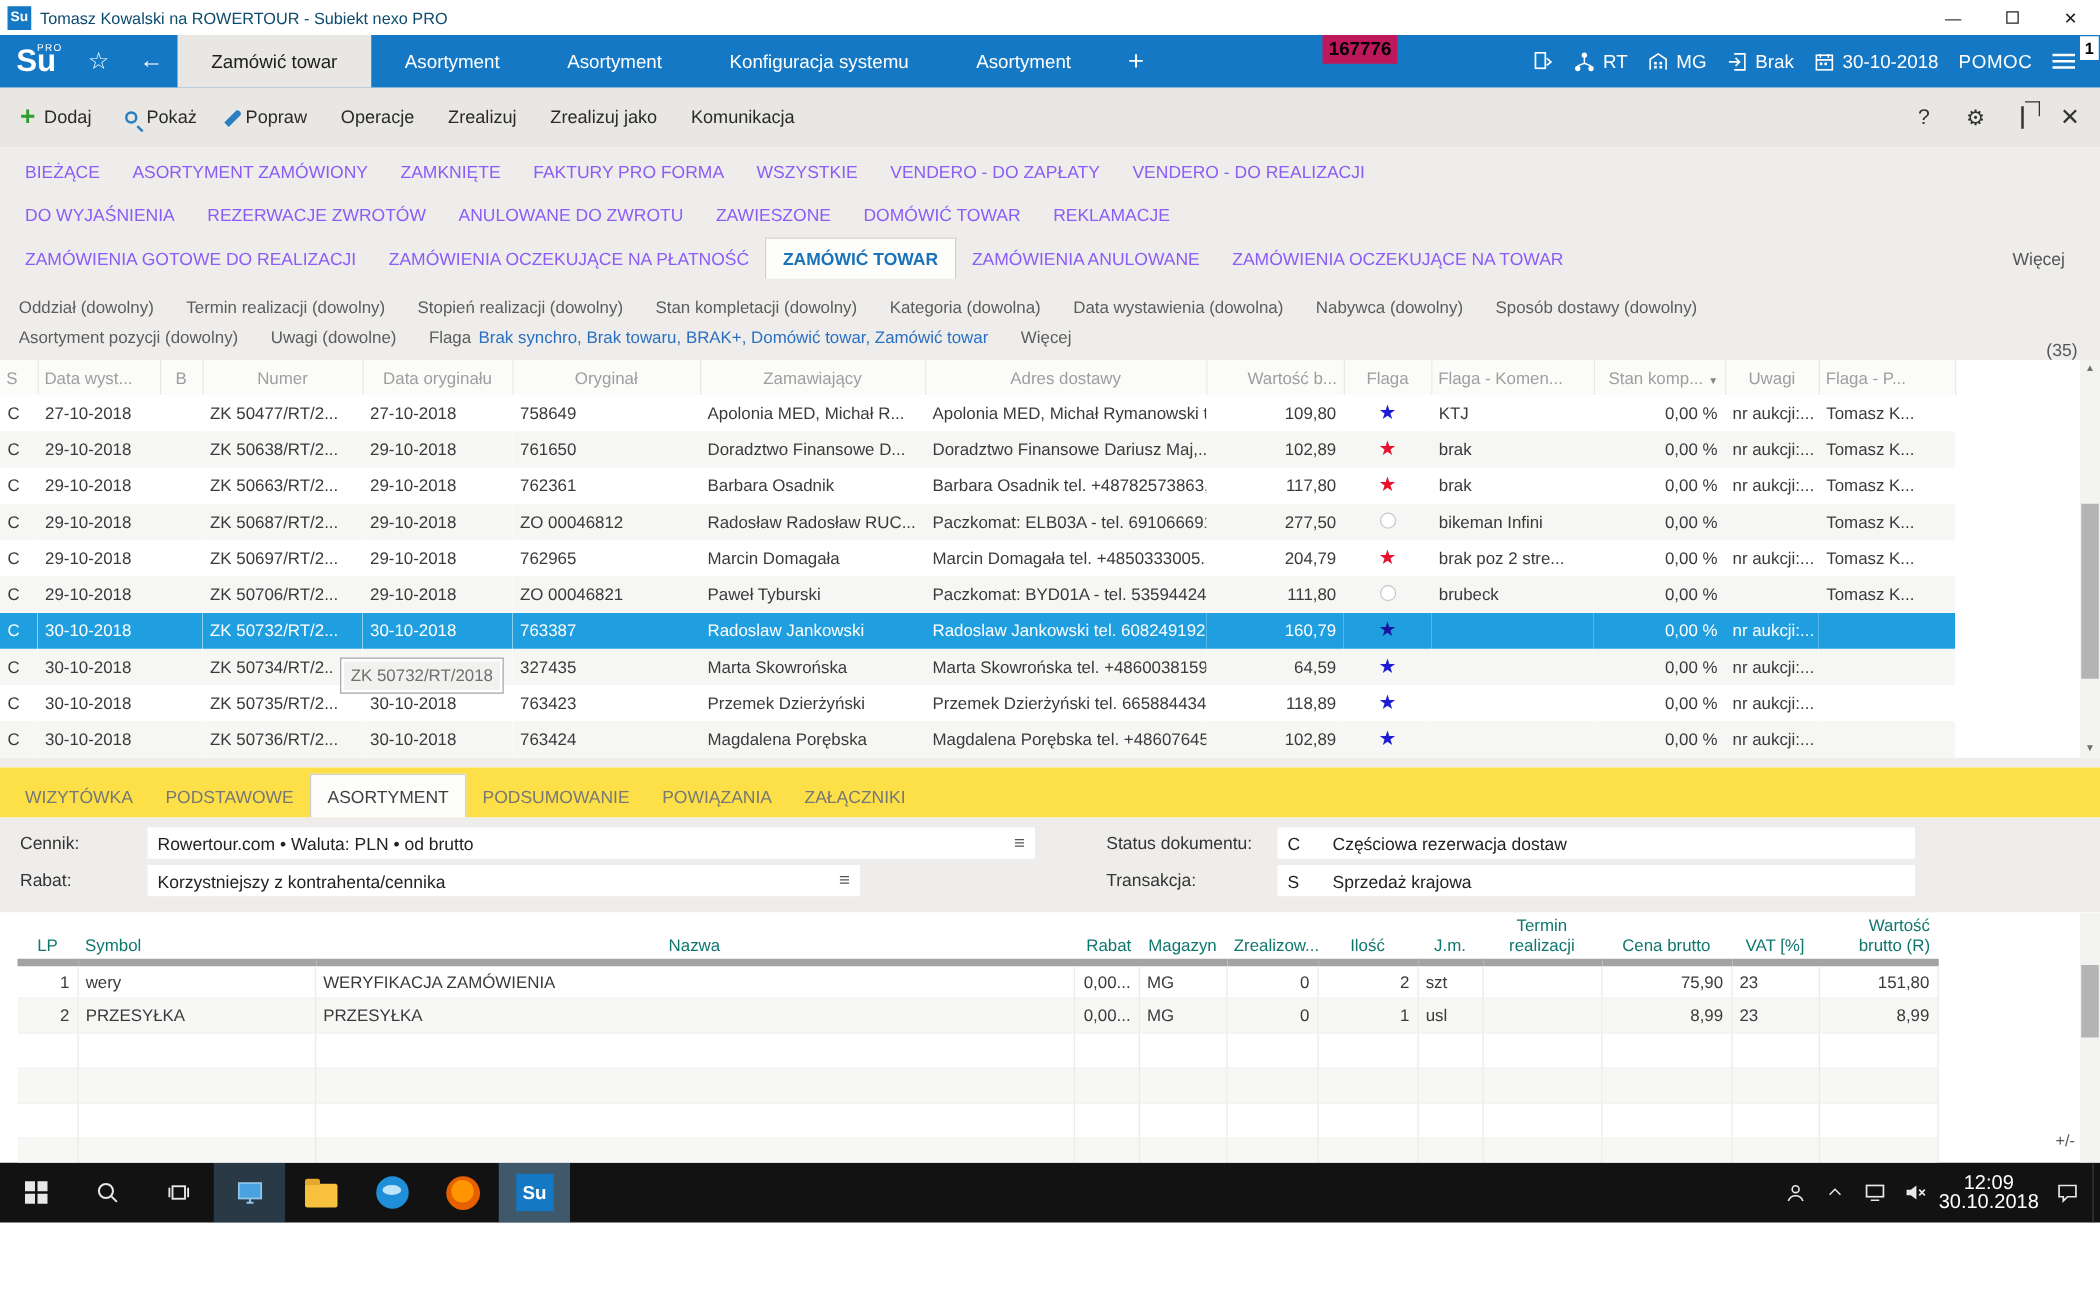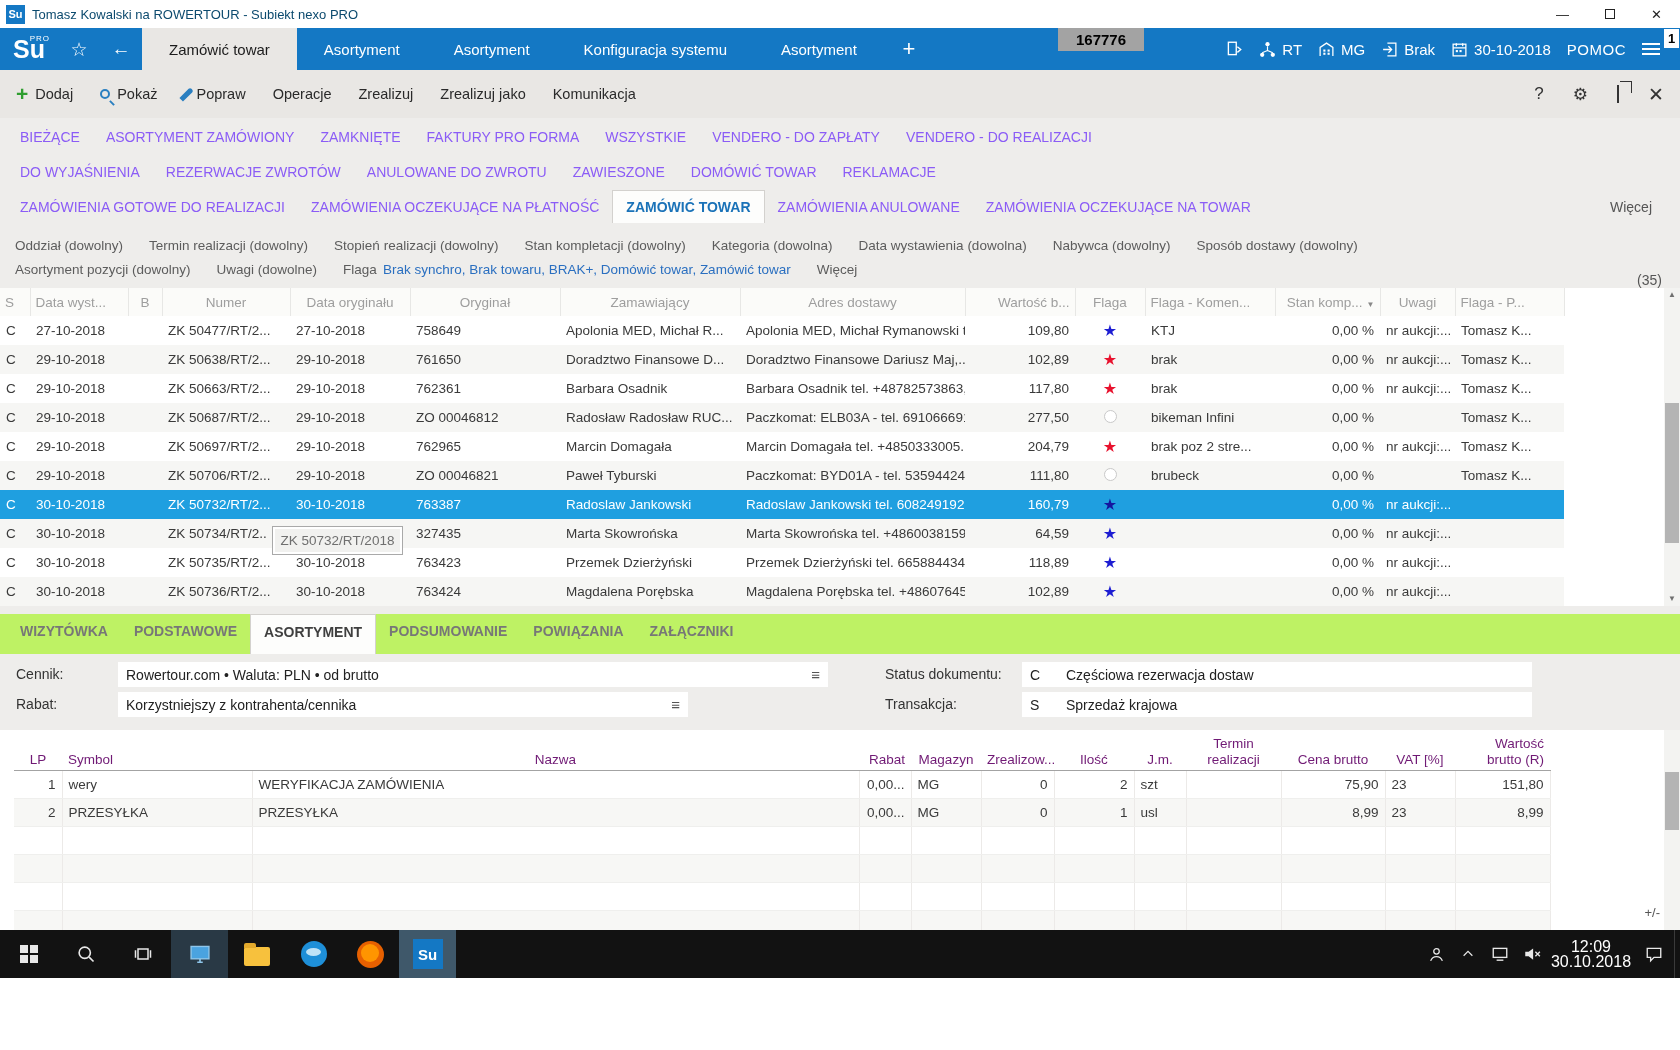--- a/index.html
+++ b/index.html
@@ -24,22 +24,22 @@
   .nav-tabs{display:flex;align-items:stretch;}
   .nav-tab{padding:0 27px;display:flex;align-items:center;font-size:15px;white-space:nowrap;}
   .nav-tab.active{background:#e9e7e4;color:#1c1c1c;}
   .nav-plus{width:50px;display:flex;align-items:center;justify-content:center;font-size:22px;font-weight:300;}
   .nav-status{margin-left:auto;display:flex;align-items:center;gap:16px;padding-right:14px;font-size:15px;}
   .nav-item{display:flex;align-items:center;gap:6px;white-space:nowrap;}
   .nav-item svg{display:block;}
   .nav-help{letter-spacing:.5px;}
   .ic-burger{display:flex;flex-direction:column;gap:3px;padding-right:6px;}
   .ic-burger i{display:block;width:18px;height:2px;background:#fff;}
-  .nav-badge{position:absolute;left:1058px;top:0;background:#a3a3a3;color:#000;font-weight:bold;
-             font-size:15px;padding:3px 18px;line-height:17px;z-index:5;}
+  .nav-badge{position:absolute;left:1058px;top:0;background:#be185d;color:#000;font-weight:bold;
+             font-size:15px;padding:3px 5px;line-height:17px;z-index:5;}
   .nav-badge-one{position:absolute;right:1px;top:1px;background:#fff;color:#000;font-weight:bold;
              font-size:13px;width:15px;height:19px;text-align:center;line-height:19px;z-index:5;}
 
   
   .toolbar{height:48px;background:#e9e7e4;display:flex;align-items:center;padding:0 16px;font-size:14.5px;color:#2a2a2a;}
   .toolbar-items{display:flex;align-items:center;gap:27px;}
   .tb-item{display:flex;align-items:center;gap:7px;cursor:default;white-space:nowrap;}
   .tbic-plus{color:#2f9e2f;font-size:21px;font-weight:bold;line-height:14px;}
   .tbic-search{width:10px;height:10px;border:2px solid #2a7fc0;border-radius:50%;position:relative;display:inline-block;}
   .tbic-search::after{content:'';position:absolute;width:2px;height:6px;background:#2a7fc0;left:9px;top:9px;transform:rotate(-45deg);}
@@ -93,37 +93,37 @@
   .grid-tooltip{position:absolute;left:272px;top:238px;width:131px;height:29px;background:#f1f1ef;
                 border:1px solid #a9a9a9;box-shadow:inset 0 0 0 2px #fff;color:#6f6f6f;font-size:13.5px;
                 display:flex;align-items:center;justify-content:center;z-index:4;}
   .vscroll{position:absolute;right:0;top:0;width:16px;background:#f3f3f1;}
   .vscroll .arr{position:absolute;left:0;width:16px;height:14px;text-align:center;font-size:8px;color:#707070;line-height:14px;}
   .vscroll .arr.up{top:0;} .vscroll .arr.down{bottom:0;}
   .vscroll .thumb{position:absolute;left:1px;width:14px;background:#b4b4b4;}
 
   
   .gap-strip{height:8px;background:#eeedeb;}
-  .detail-tabs{height:40px;background:#bef264;display:flex;padding-left:7px;font-weight:bold;}
+  .detail-tabs{height:40px;background:#fde047;display:flex;align-items:flex-end;padding-left:7px;}
   .dt-tab{padding:9px 13px;font-size:14px;color:#777;white-space:nowrap;}
   .dt-tab.active{background:#fdfdfc;border:1px solid #d3d1ce;border-bottom:none;color:#3f3f3f;}
 
   
   .detail-fields{height:76px;background:#eeedeb;position:relative;font-size:14px;color:#333;}
   .df-label{position:absolute;white-space:nowrap;}
   .df-field{position:absolute;height:25px;background:#fff;display:flex;align-items:center;
             padding:0 8px;font-size:14px;color:#222;white-space:nowrap;overflow:hidden;}
   .df-menu{margin-left:auto;color:#555;font-size:15px;}
   .df-code{width:36px;flex:0 0 36px;}
 
   
   .itemswrap{position:relative;height:200px;background:#fff;overflow:hidden;}
   table.items{border-collapse:collapse;table-layout:fixed;width:1536px;margin-left:14px;}
-  table.items th{height:40px;font-weight:normal;color:#701a75;font-size:13.5px;vertical-align:bottom;
-                 padding:2px 6px;border-bottom:1px solid #a3a3a3;white-space:normal;line-height:16px;}
+  table.items th{height:40px;font-weight:normal;color:#0f766e;font-size:13.5px;vertical-align:bottom;
+                 padding:2px 6px;border-bottom:6px solid #a3a3a3;white-space:normal;line-height:16px;}
   table.items td{height:28px;font-size:13.5px;color:#3a3a3a;padding:0 6px;white-space:nowrap;overflow:hidden;
                  border-right:1px solid #eceae8;border-bottom:1px solid #efefed;}
   table.items tbody tr:nth-child(even){background:#f7f7f5;}
   .vscroll2{position:absolute;right:0;top:0;width:16px;height:200px;background:#f3f3f1;}
   .vscroll2 .thumb{position:absolute;left:1px;top:42px;width:14px;height:58px;background:#b4b4b4;}
   .plusminus{position:absolute;right:20px;bottom:10px;font-size:13px;color:#555;}
 
   
   .taskbar{height:48px;background:#121212;display:flex;align-items:stretch;color:#fff;}
   .tk-btn{width:57px;display:flex;align-items:center;justify-content:center;}

